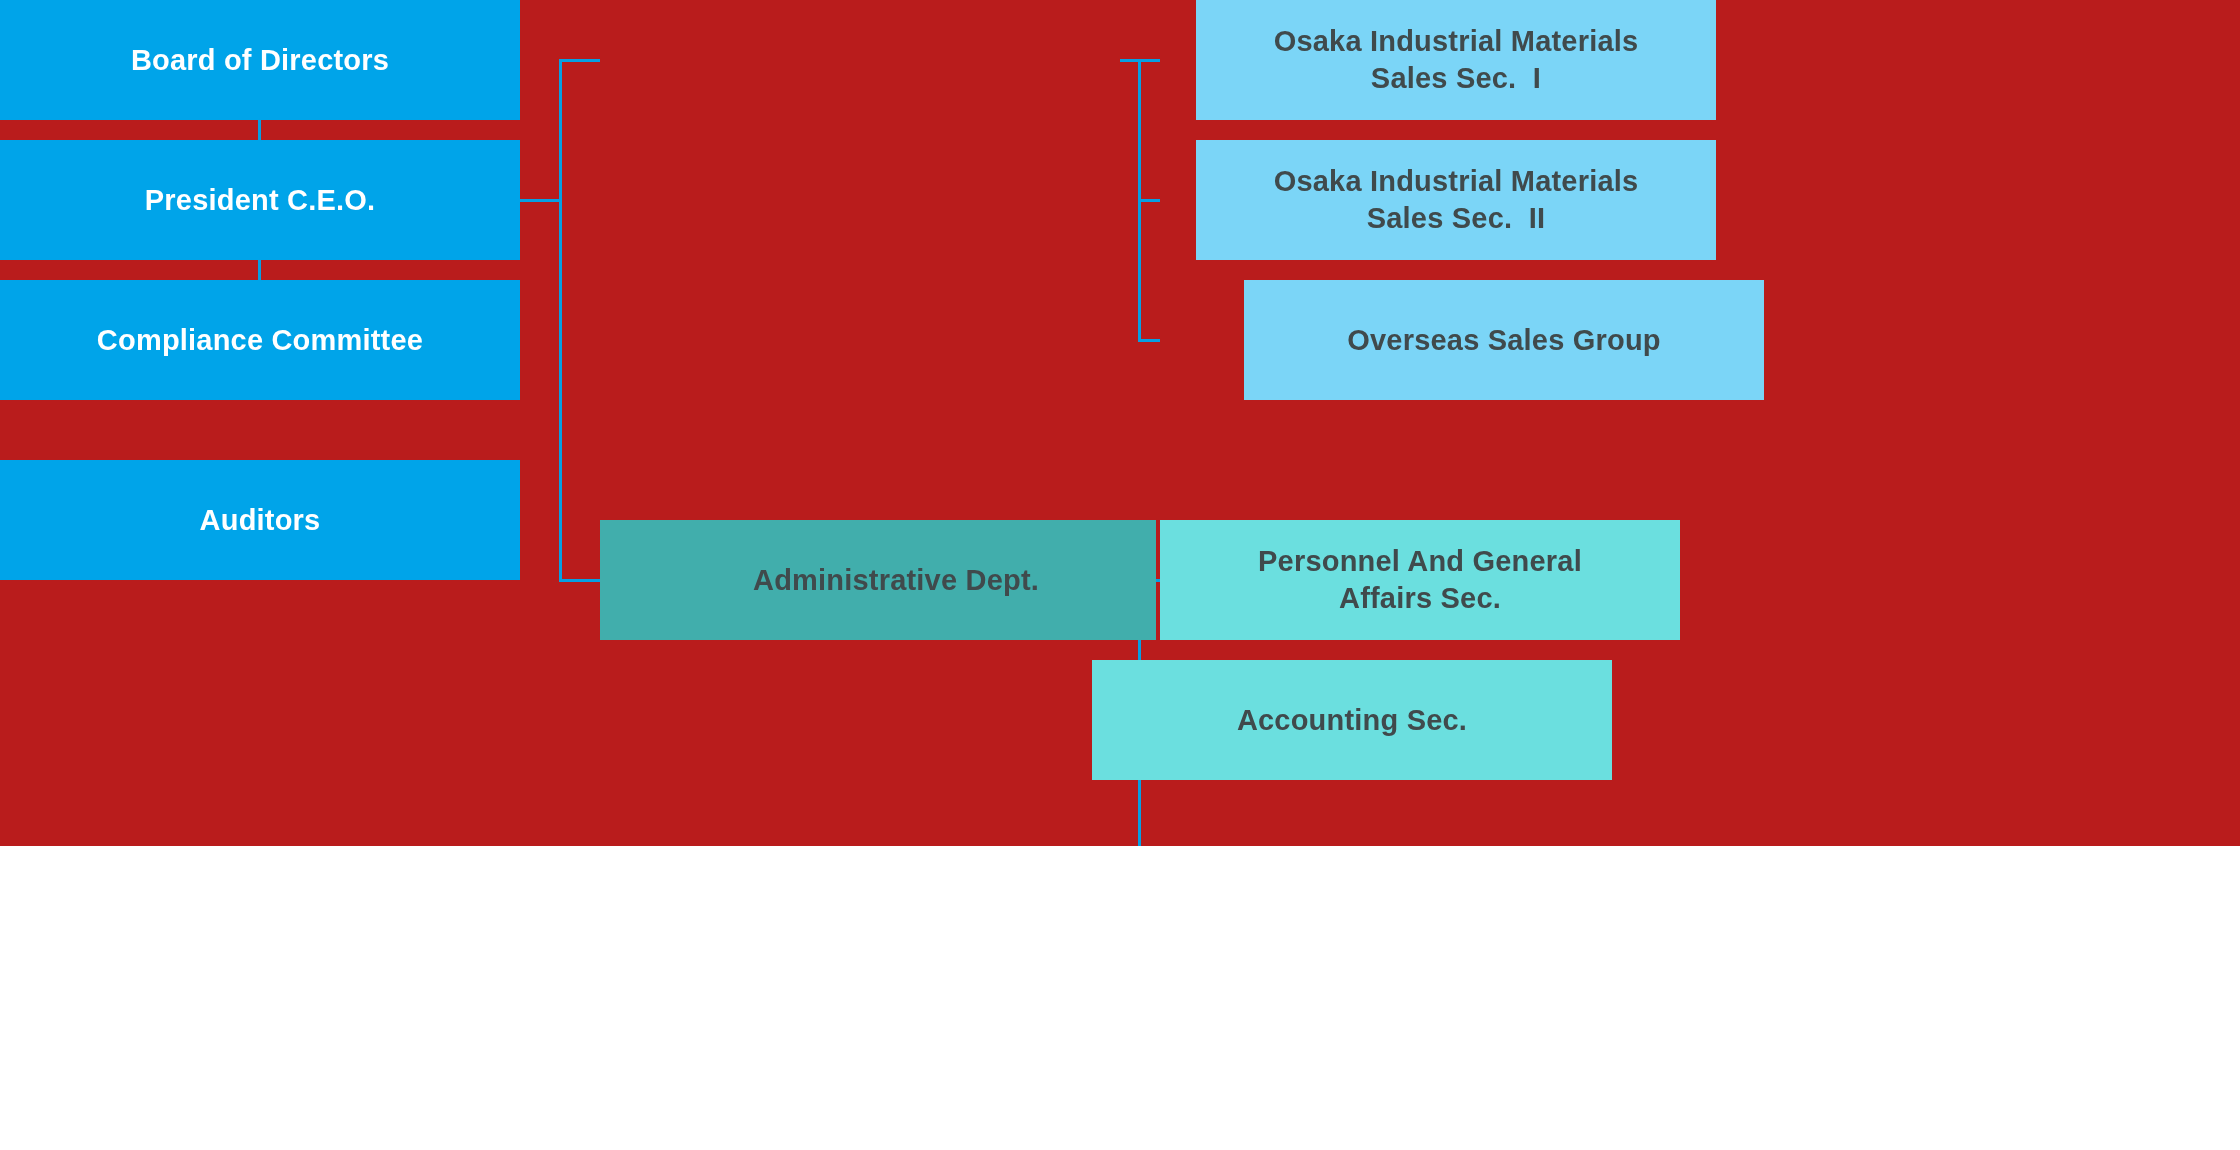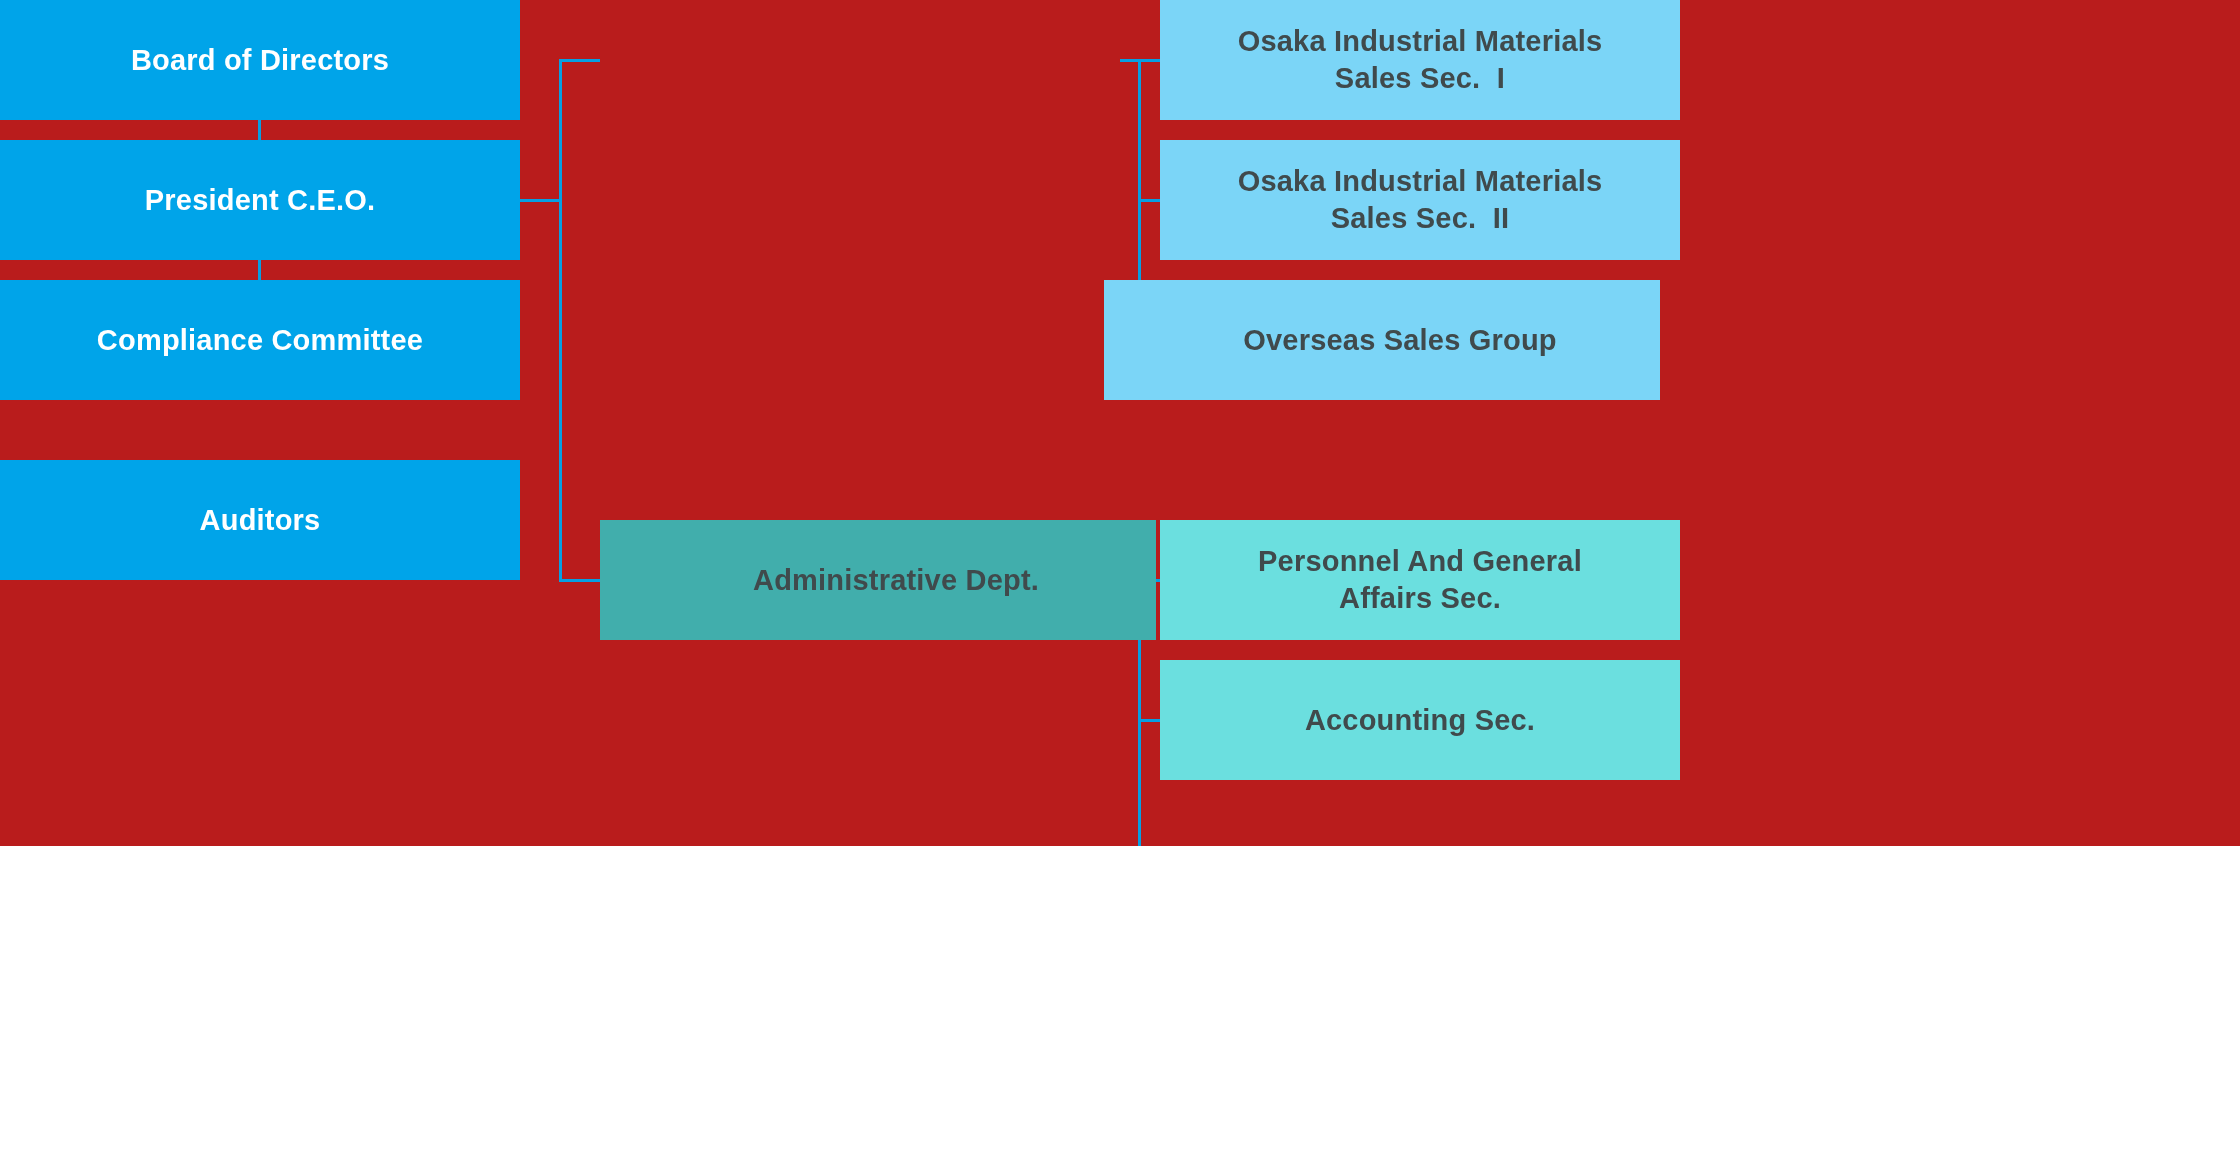--- a/index.html
+++ b/index.html
@@ -32,38 +32,38 @@
   }
   .node .label{
     white-space:pre-wrap;
     font-size:29px;
     font-weight:600;
     line-height:1.26;
     letter-spacing:0.2px;
   }
   .fill-primary{background:var(--primary-blue);}
   .fill-sales{background:var(--sales-blue);}
-  .fill-section-blue{background:var(--section-blue);}
+  .fill-section-blue{background:var(--section-blue);margin-left:36px;}
   .fill-admin{background:var(--admin-teal);padding-left:36px;}
   .fill-section-teal{background:var(--section-teal);}
   .text-light{color:var(--light-text);}
   .text-dark{color:var(--dark-text);}
 
   
   .n-board{left:0;top:0;}
   .n-president{left:0;top:140px;}
   .n-compliance{left:0;top:280px;}
   .n-auditors{left:0;top:460px;}
   .n-sales{left:600px;top:0;}
   .n-admin{left:600px;top:520px;}
   .n-osaka1{left:1160px;top:0;}
   .n-osaka2{left:1160px;top:140px;}
-  .n-overseas{left:1104px;top:280px;padding-left:36px;}
+  .n-overseas{left:1208px;top:280px;}
   .n-personnel{left:1160px;top:520px;}
-  .n-accounting{left:1160px;top:660px;}
+  .n-accounting{left:1092px;top:660px;}
   .n-technology{left:1160px;top:800px;}
 
   .conn{
     position:absolute;
     background:var(--connector-blue);
   }
 </style>
 </head>
 <body>
 

